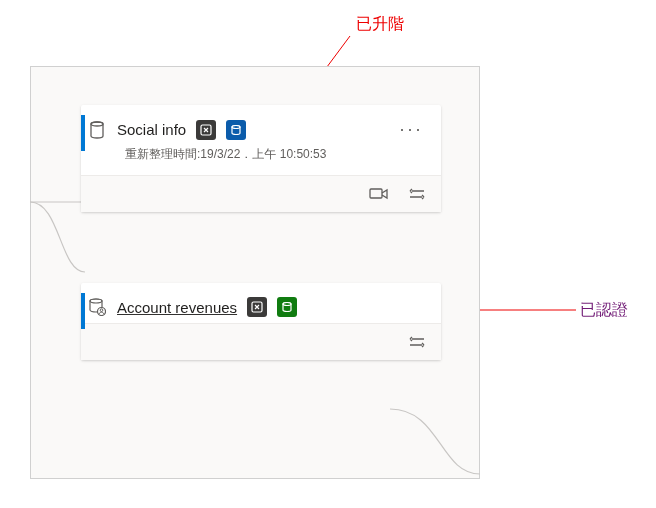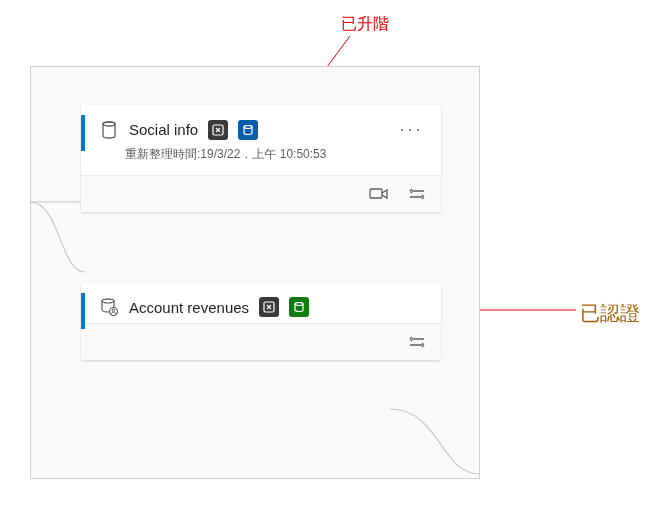--- a/index.html
+++ b/index.html
@@ -7,30 +7,30 @@
     width: 656px;
     height: 508px;
     font-family: "Segoe UI", -apple-system, sans-serif;
     background: #ffffff;
     position: relative;
     color: #323130;
   }
   .annotation-top {
     position: absolute;
     top: 14px;
-    left: 341px;
+    left: 356px;
     color: #ee0000;
     font-size: 16px;
   }
   .annotation-right {
     position: absolute;
     top: 300px;
     left: 580px;
-    color: #a16207;
-    font-size: 20px;
+    color: #701a75;
+    font-size: 16px;
   }
   .canvas-border {
     position: absolute;
     top: 66px;
     left: 30px;
     width: 450px;
     height: 413px;
     border: 1px solid #d0d0d0;
     background: #faf9f8;
     overflow: visible;
@@ -53,33 +53,33 @@
   }
   .card {
     position: absolute;
     left: 50px;
     width: 360px;
     background: #ffffff;
     box-shadow: 0 1px 3px rgba(0,0,0,.12), 0 1px 2px rgba(0,0,0,.06);
     border-radius: 2px;
   }
   .card-1 { top: 38px; }
-  .card-2 { top: 216px; }
+  .card-2 { top: 216px; text-decoration: underline; }
   .card-accent {
     position: absolute;
     left: 0;
     top: 10px;
     width: 4px;
     height: 36px;
     background: #0078d4;
   }
   .card-header {
     display: flex;
     align-items: center;
-    padding: 14px 14px 6px 18px;
+    padding: 14px 14px 6px 6px;
     gap: 10px;
   }
   .card-title {
     font-size: 15px;
     color: #201f1e;
   }
   .icon-slot {
     display: inline-flex;
     align-items: center;
     justify-content: center;

